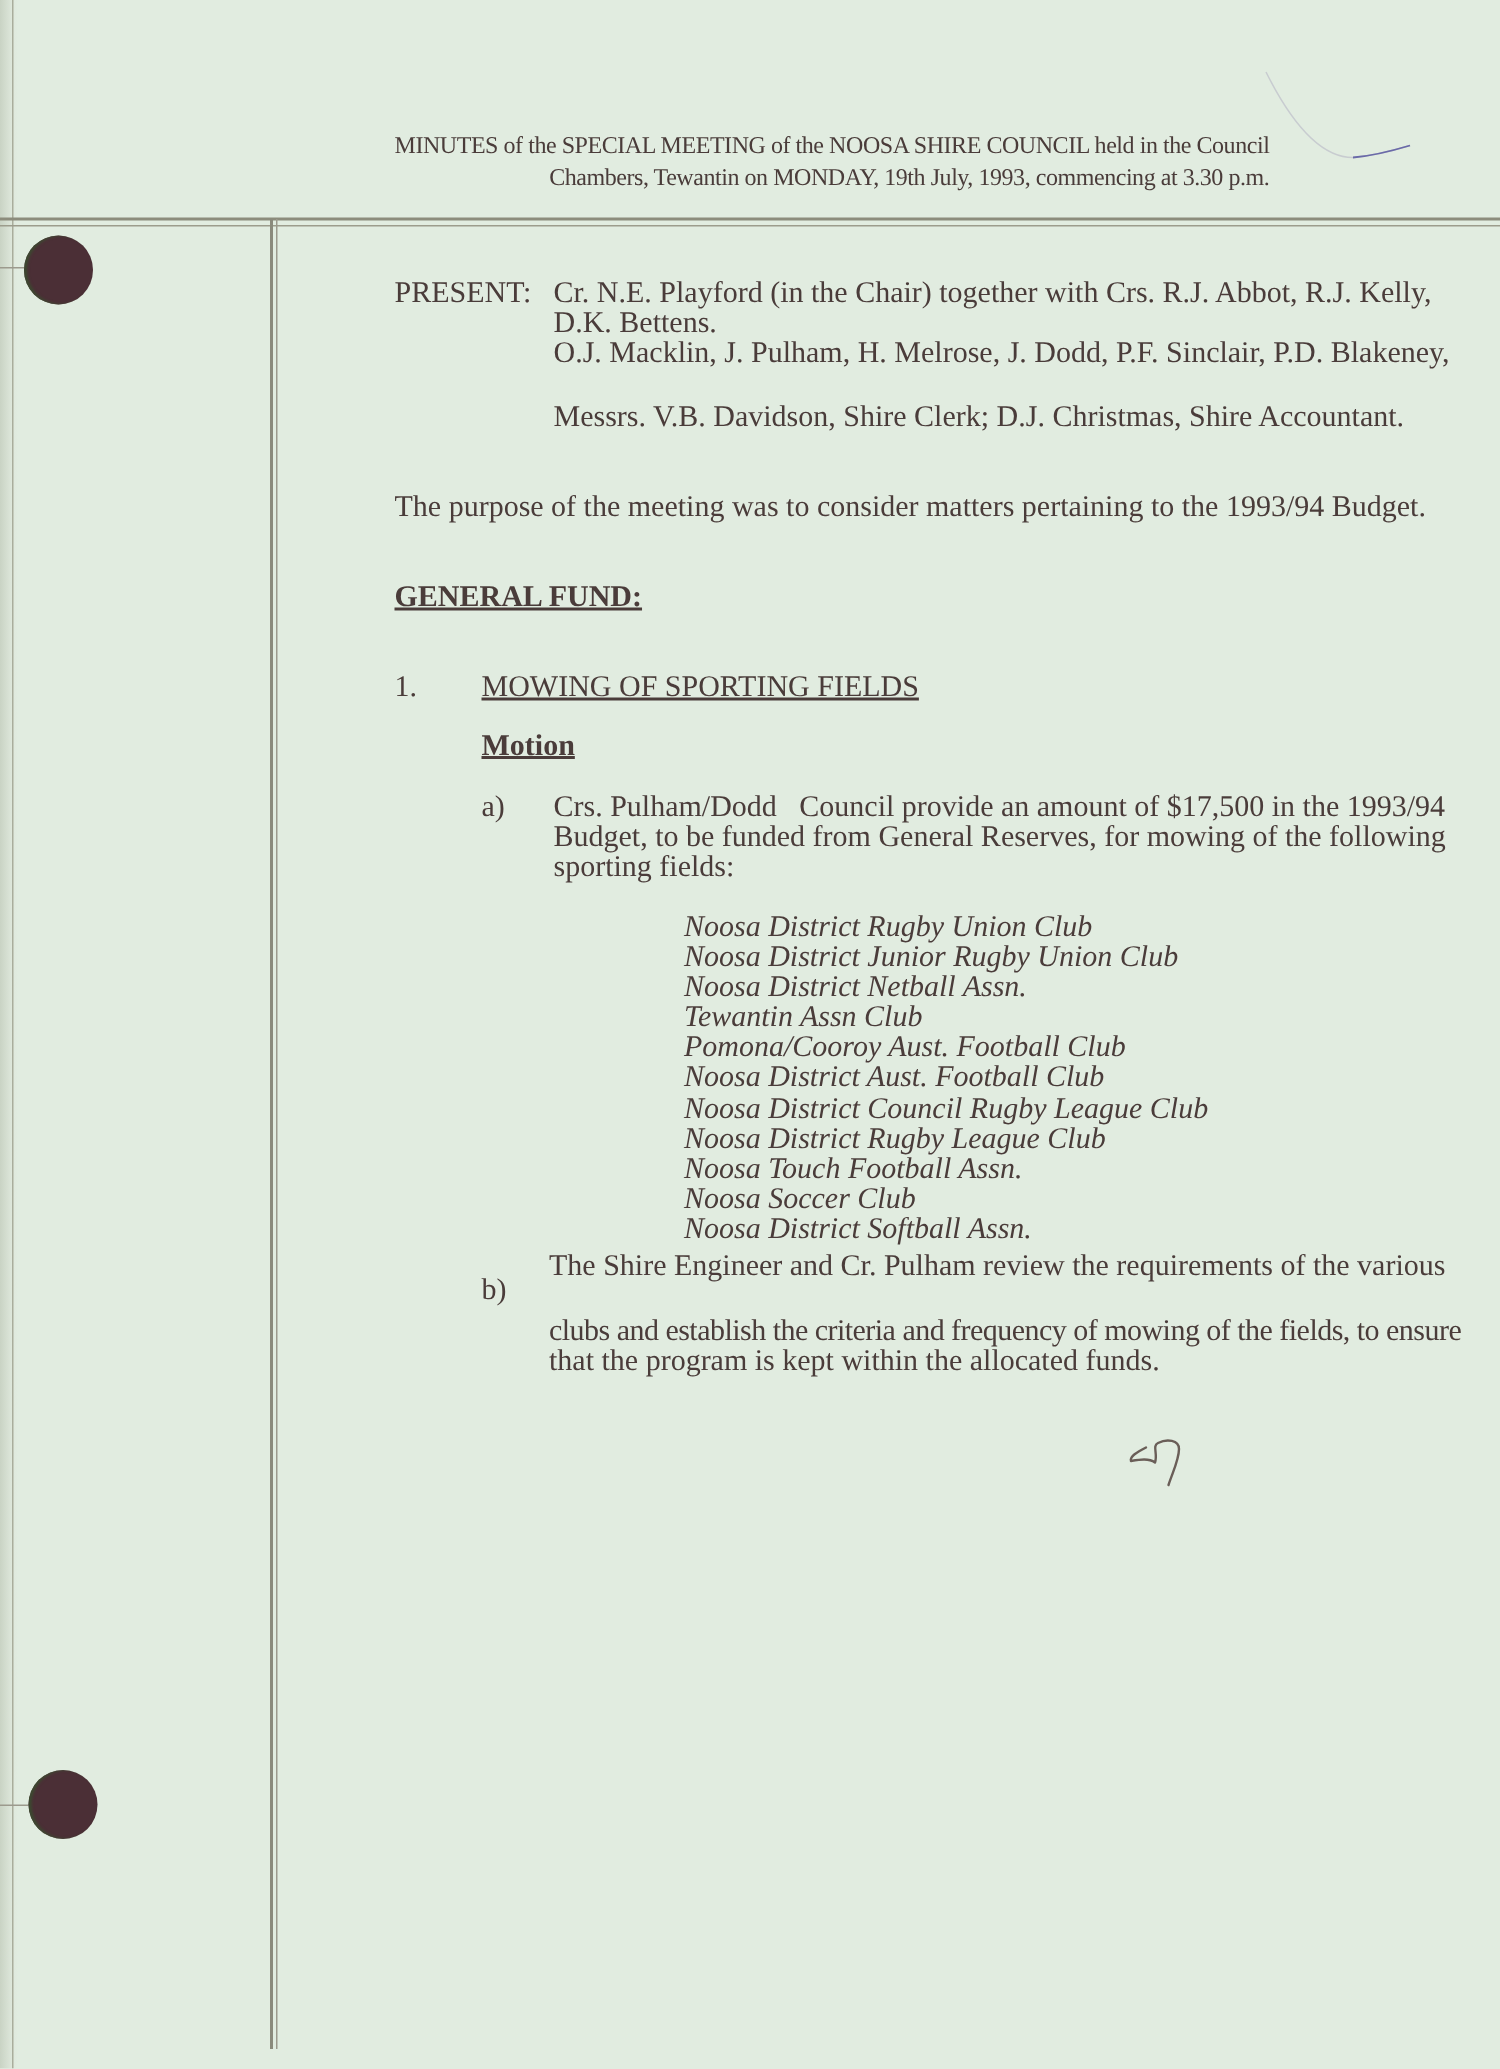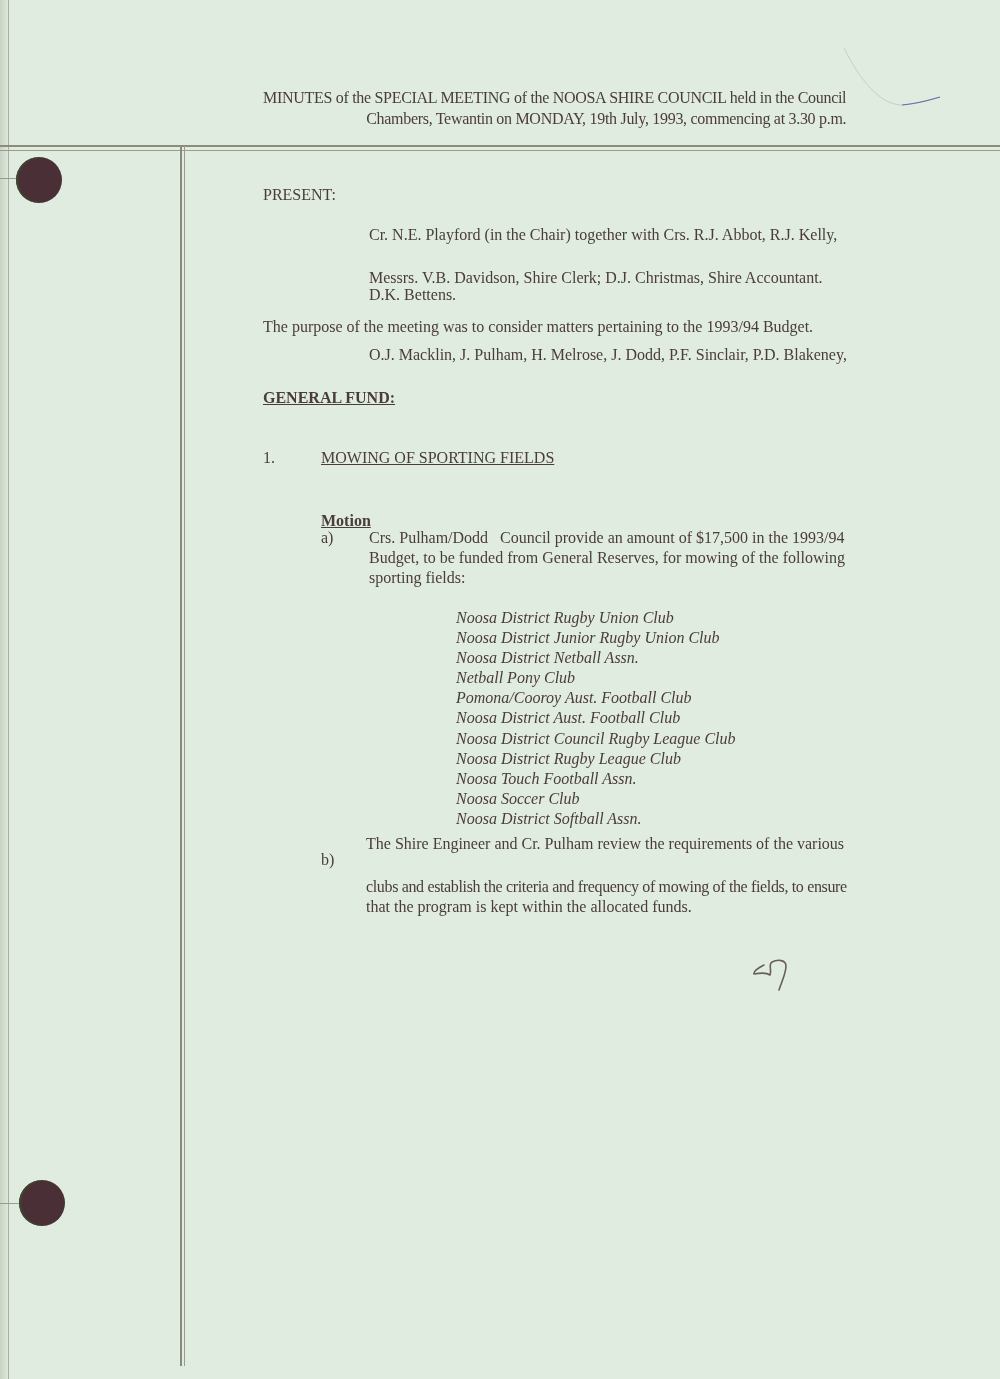--- a/index.html
+++ b/index.html
@@ -17,31 +17,31 @@
     .margin-line2 { left: 184px; top: 146px; width: 1px; height: 1220px; background: #9c9a8d; }
     .hrule1 { left: 0; top: 145px; width: 1000px; height: 2px; background: #8c8c7c; }
     .hrule2 { left: 0; top: 150px; width: 1000px; height: 1px; background: #9c9c8c; }
     .hole { width: 46px; height: 46px; border-radius: 50%; background: #4b2f36;
       box-shadow: inset 2px 0 2px #3c4a30; }
     .hole-top { left: 16px; top: 157px; }
     .hole-bottom { left: 19px; top: 1180px; }
     .tick1 { left: 0; top: 178px; width: 16px; height: 1px; background: #9c9a8d; }
     .tick2 { left: 0; top: 1203px; width: 19px; height: 1px; background: #9c9a8d; }
 
-    .text { font-size: 16px; line-height: 20px; white-space: nowrap; }
+    .text { font-size: 20px; line-height: 20px; white-space: nowrap; }
     .header { left: 263px; top: 87px; font-size: 16px; line-height: 21px; letter-spacing: -0.3px; text-align: right; }
     .present-label { left: 263px; top: 185px; }
     .present-body { left: 369px; top: 185px; width: 530px; white-space: normal; text-align: justify; }
-    .present-body div { white-space: nowrap; margin-top: 40px; }
+    .present-body div { white-space: nowrap; }
     .officers { left: 369px; top: 268px; }
-    .purpose { left: 263px; top: 317px; }
+    .purpose { left: 263px; top: 328px; }
     .general-fund { left: 263px; top: 388px; font-weight: bold; text-decoration: underline; text-align: right; }
     .item-num { left: 263px; top: 448px; }
     .item-title { left: 321px; top: 448px; text-decoration: underline; }
-    .motion { left: 321px; top: 487px; font-weight: bold; text-decoration: underline; margin-top: 24px; }
+    .motion { left: 321px; top: 487px; font-weight: bold; text-decoration: underline; }
     .a-label { left: 321px; top: 528px; }
     .a-body { left: 369px; top: 528px; }
     .clubs { left: 456px; top: 608px; font-style: italic; }
     .clubs div { line-height: 20.1px; }
     .b-label { left: 321px; top: 850px; }
     .b-body { left: 366px; top: 834px; }
     .handmark { left: 748px; top: 955px; }
     .pen-stroke { left: 830px; top: 40px; }
   </style>
 </head>
@@ -88,21 +88,21 @@
 <div class="abs text a-body">
   <div style="white-space:pre;">Crs. Pulham/Dodd   Council provide an amount of $17,500 in the 1993/94</div>
   <div>Budget, to be funded from General Reserves, for mowing of the following</div>
   <div>sporting fields:</div>
 </div>
 
 <div class="abs text clubs">
   <div>Noosa District Rugby Union Club</div>
   <div>Noosa District Junior Rugby Union Club</div>
   <div>Noosa District Netball Assn.</div>
-  <div>Netball Pony Club</div>
+  <div>Tewantin Assn Club</div>
   <div>Pomona/Cooroy Aust. Football Club</div>
   <div>Noosa District Aust. Football Club</div>
   <div>Noosa District Council Rugby League Club</div>
   <div>Noosa District Rugby League Club</div>
   <div>Noosa Touch Football Assn.</div>
   <div>Noosa Soccer Club</div>
   <div>Noosa District Softball Assn.</div>
 </div>
 
 <div class="abs text b-label">b)</div>

